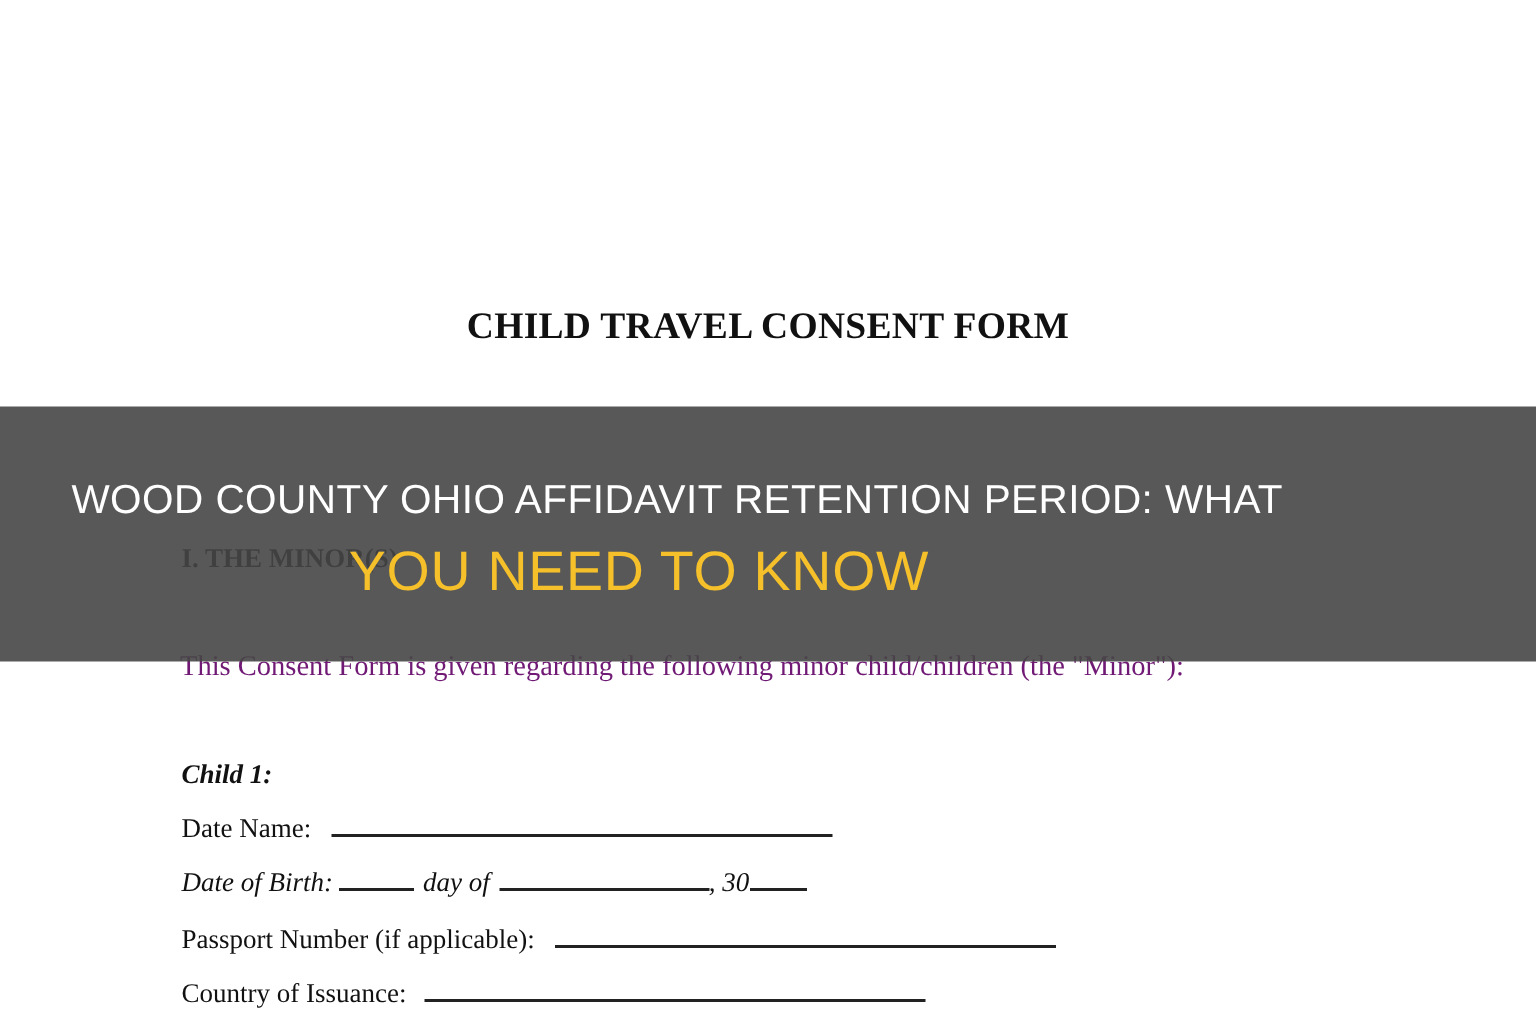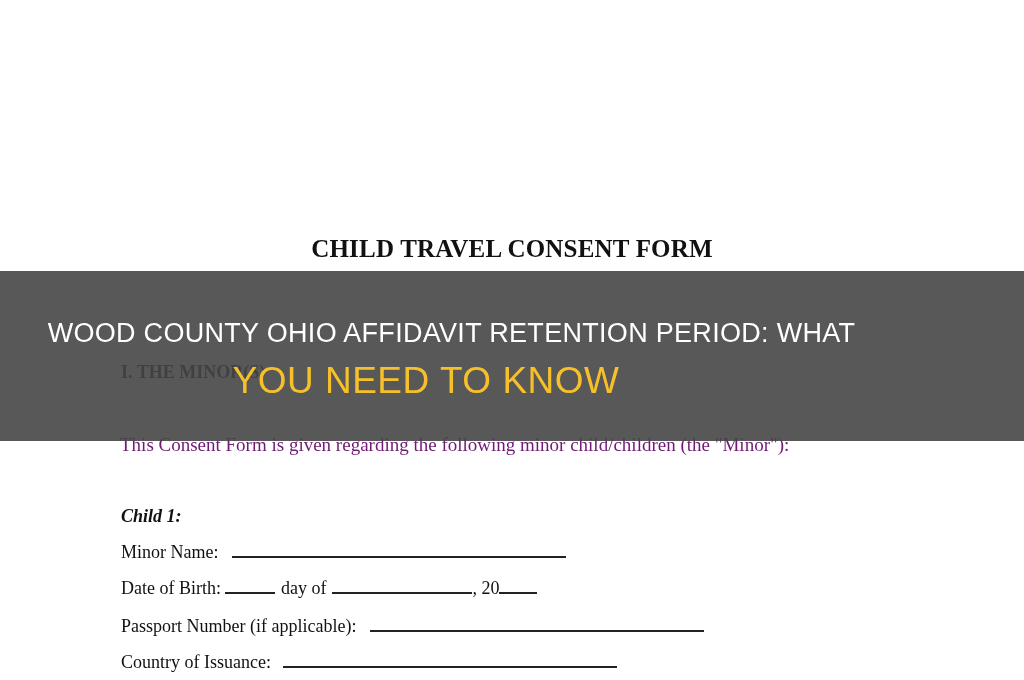--- a/index.html
+++ b/index.html
@@ -6,21 +6,21 @@
   body {
     width: 1024px; height: 680px; overflow: hidden; position: relative;
     background: #ffffff;
     font-family: "Liberation Serif", serif;
     color: #111;
   }
   .doc { position: absolute; inset: 0; }
   .form-title {
     position: absolute; left: 0; width: 1024px; top: 204px;
     text-align: center; font-weight: bold; font-size: 25px;
-    letter-spacing: 0.2px; color: #111; margin-top: 31px;
+    letter-spacing: 0.2px; color: #111;
   }
   .section-heading {
     position: absolute; left: 121px; top: 362px;
     font-weight: bold; font-size: 18px; color: #111;
   }
   .intro {
     position: absolute; left: 120px; top: 434px;
     font-size: 19px; color: #701a75;
   }
   .child-heading {
@@ -55,30 +55,30 @@
 </head>
 <body>
 
 <div class="doc">
   <div class="form-title">CHILD TRAVEL CONSENT FORM</div>
   <div class="section-heading">I. THE MINOR(S)</div>
   <div class="intro">This Consent Form is given regarding the following minor child/children (the "Minor"):</div>
   <div class="child-heading">Child 1:</div>
 
   <div class="field" style="top:542px;">
-    <span>Minor Name:</span>
+    <span>Date Name:</span>
     <span class="blank" style="width:334px; margin-left:14px;"></span>
   </div>
 
-  <div class="field" style="top:578px;">
+  <div class="field" style="top:578px;font-style:italic;">
     <span>Date of Birth:</span>
     <span class="blank" style="width:50px; margin-left:4px;"></span>
     <span style="margin-left:6px;">day of</span>
     <span class="blank" style="width:140px; margin-left:6px;"></span>
-    <span>, 20</span>
+    <span>, 30</span>
     <span class="blank" style="width:38px; margin-left:0;"></span>
   </div>
 
   <div class="field" style="top:652px;">
     <span>Country of Issuance:</span>
     <span class="blank" style="width:334px; margin-left:12px;"></span>
   </div>
 
   <div class="field" style="top:616px;">
     <span>Passport Number (if applicable):</span>

